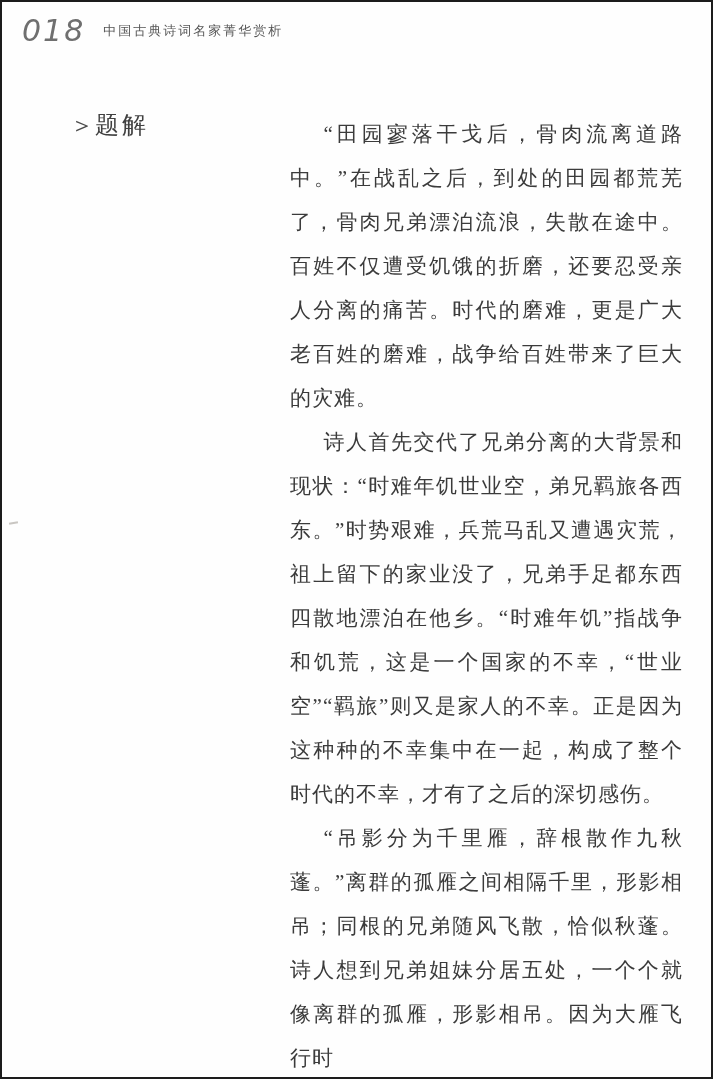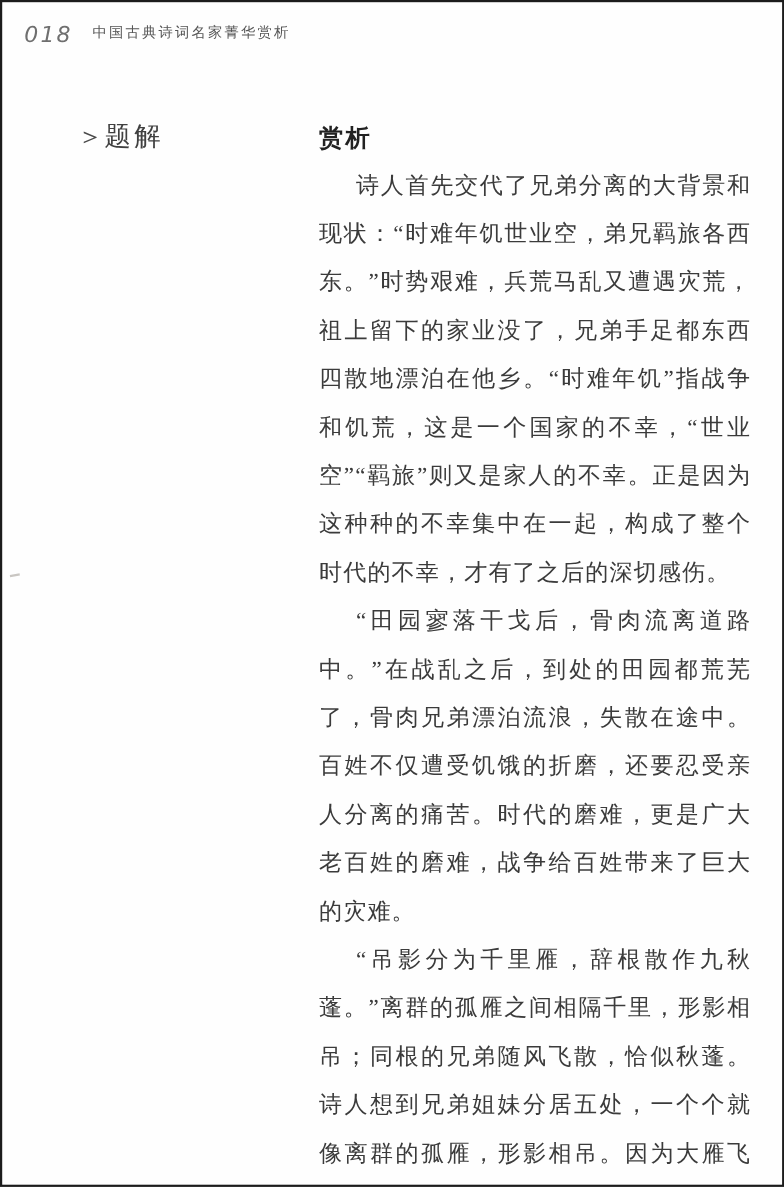--- a/index.html
+++ b/index.html
@@ -22,29 +22,29 @@
   .running-head {
     position: absolute;
     top: 14px;
     left: 20px;
     display: flex;
     align-items: flex-start;
   }
   .page-num {
     font-family: "DejaVu Sans", sans-serif;
     font-style: italic;
-    font-size: 20px;
+    font-size: 30px;
     line-height: 30px;
     color: #6f6f6f;
     letter-spacing: 2px;
     margin-right: 18px;
   }
   .head-title {
     padding-top: 5px;
-    font-family: Liberation Mono, monospace;
+    font-family: Liberation Serif, serif;
     font-size: 13px;
     line-height: 19px;
     color: #555555;
     letter-spacing: 2px;
   }
 
   
   .columns {
     position: absolute;
     top: 110px;
@@ -126,23 +126,22 @@
 
   <div class="columns">
 
     <aside class="sidebar">
       <div class="side-heading">
         <span class="marker">＞</span><span>题解</span>
       </div>
     </aside>
 
     <main class="main-col">
-      <h2 class="main-heading">赏析</h2>
+      <p>“田园寥落干戈后，骨肉流离道路中。”在战乱之后，到处的田园都荒芜了，骨肉兄弟漂泊流浪，失散在途中。百姓不仅遭受饥饿的折磨，还要忍受亲人分离的痛苦。时代的磨难，更是广大老百姓的磨难，战争给百姓带来了巨大的灾难。</p>
       <p>诗人首先交代了兄弟分离的大背景和现状：“时难年饥世业空，弟兄羁旅各西东。”时势艰难，兵荒马乱又遭遇灾荒，祖上留下的家业没了，兄弟手足都东西四散地漂泊在他乡。“时难年饥”指战争和饥荒，这是一个国家的不幸，“世业空”“羁旅”则又是家人的不幸。正是因为这种种的不幸集中在一起，构成了整个时代的不幸，才有了之后的深切感伤。</p>
-      <p>“田园寥落干戈后，骨肉流离道路中。”在战乱之后，到处的田园都荒芜了，骨肉兄弟漂泊流浪，失散在途中。百姓不仅遭受饥饿的折磨，还要忍受亲人分离的痛苦。时代的磨难，更是广大老百姓的磨难，战争给百姓带来了巨大的灾难。</p>
       <p>“吊影分为千里雁，辞根散作九秋蓬。”离群的孤雁之间相隔千里，形影相吊；同根的兄弟随风飞散，恰似秋蓬。诗人想到兄弟姐妹分居五处，一个个就像离群的孤雁，形影相吊。因为大雁飞行时</p>
     </main>
 
   </div>
 
   <div class="edge-speck"></div>
 
 </div>
 
 </body></html>

